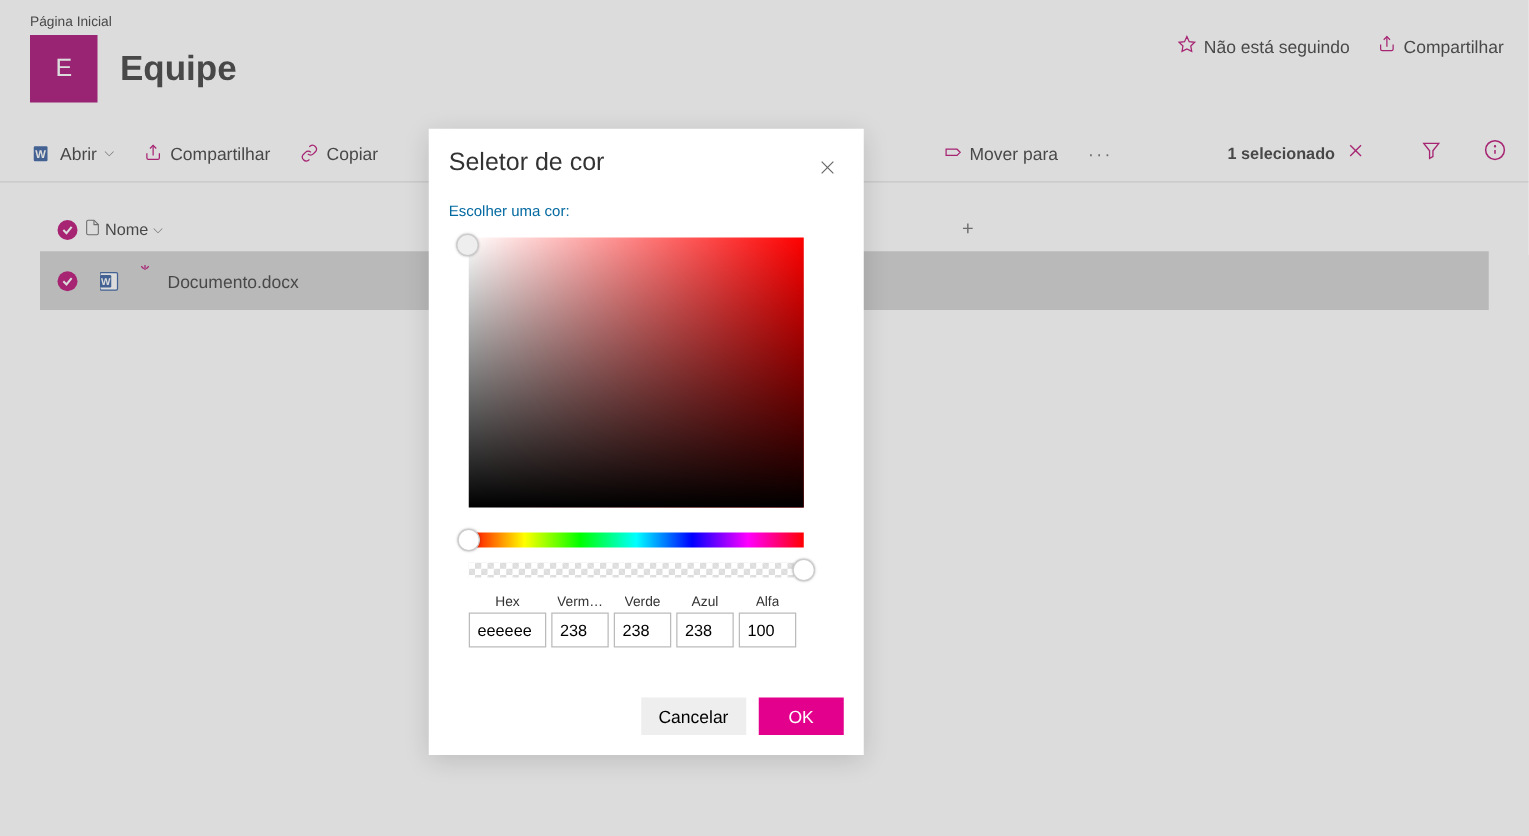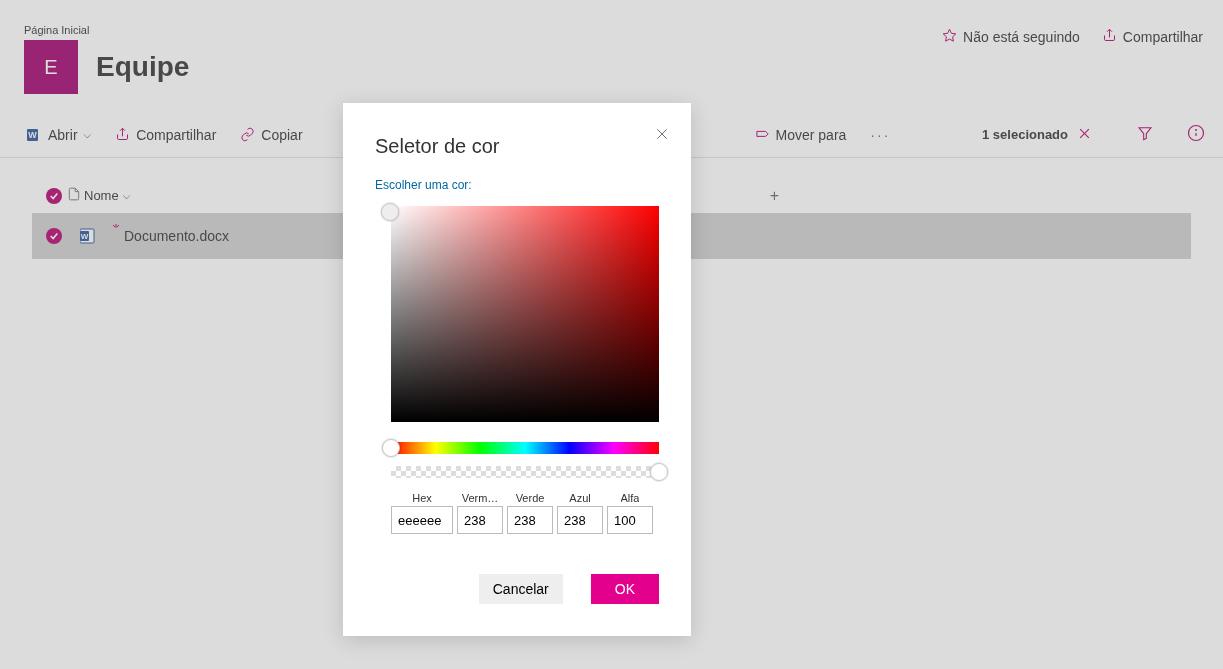--- a/index.html
+++ b/index.html
@@ -1,21 +1,21 @@
 <!DOCTYPE html>
 <html><head>
 <meta charset="utf-8">
 <style>
   * { box-sizing: border-box; margin: 0; padding: 0; font-family: "Segoe UI", -apple-system, sans-serif; }
   body { width: 1223px; height: 669px; background: #fff; position: relative; overflow: hidden; font-size: 14px; color: #333; }
   
   .overlay { position: absolute; inset: 0; background: rgba(128,128,128,0.28); z-index: 50; }
   
   
-  .header { padding: 24px 24px 0 24px; }
+  .header { padding: 12px 24px 0 24px; }
   .homelink { font-size: 11px; color: #333; }
   .title-row { display: flex; align-items: center; gap: 18px; margin-top: 4px; }
   .tile { width: 54px; height: 54px; background: #a4006f; color: #fff; display: flex; align-items: center; justify-content: center; font-size: 20px; font-weight: 400; }
   .sitetitle { font-size: 28px; font-weight: 700; color: #333; }
   
   .topright { position: absolute; top: 28px; right: 20px; display: flex; gap: 22px; align-items: center; font-size: 14px; color: #333; }
   .topright .item { display: flex; align-items: center; gap: 6px; }
   .star-ico { color: #b4006d; }
   .share-ico { color: #b4006d; }
   
@@ -37,25 +37,25 @@
   
   .list-header { display: flex; align-items: center; padding: 8px 12px; font-size: 13px; color: #333; }
   .check-col { width: 20px; display: flex; justify-content: center; }
   .type-col { width: 20px; display: flex; justify-content: center; }
   .name-col { display: flex; align-items: center; gap: 4px; }
   .add-col-btn { margin-left: auto; margin-right: 400px; color: #666; font-size: 16px; }
   
   .list-row { display: flex; align-items: center; gap: 14px; padding: 10px 12px; background: #cfcfcf; }
   .check-circle { width: 16px; height: 16px; border-radius: 50%; background: #b4006d; display: flex; align-items: center; justify-content: center; color: #fff; font-size: 10px; }
   .doc-ico { width: 16px; height: 16px; display: inline-flex; }
-  .filename-cell { display: flex; align-items: center; gap: 2px; }
+  .filename-cell { display: flex; align-items: center; gap: 12px; }
   .newbadge { color: #b4006d; font-size: 10px; margin-bottom: 12px; margin-left: -2px; }
   
   
-  .dialog { position: absolute; left: 343px; top: 103px; width: 348px; background: #fff; box-shadow: 0 4px 20px rgba(0,0,0,0.15); z-index: 100; padding: 32px; }
+  .dialog { position: absolute; left: 343px; top: 103px; width: 348px; background: #fff; box-shadow: 0 4px 20px rgba(0,0,0,0.15); z-index: 100; padding: 16px; }
   .dlg-title { font-size: 20px; font-weight: 400; color: #333; }
   .dlg-close { position: absolute; top: 24px; right: 22px; cursor: pointer; }
   .dlg-close svg { stroke: #666; }
   .dlg-sub { font-size: 12px; color: #0369a1; margin-top: 20px; margin-bottom: 14px; }
   
   .satval-box { width: 268px; height: 216px; position: relative; background:
     linear-gradient(to top, #000, transparent),
     linear-gradient(to right, #fff, #ff0000);
     cursor: crosshair; margin-left: 16px;
   }
@@ -74,21 +74,21 @@
   }
   .alpha-thumb { position: absolute; width: 18px; height: 18px; border-radius: 50%; background: #fff; border: 1px solid #ccc; right: -9px; top: -3px; box-shadow: 0 0 2px rgba(0,0,0,0.3); }
   
   .field-row { display: flex; gap: 4px; margin-left: 16px; margin-top: 14px; width: 268px; }
   .field-g { display: flex; flex-direction: column; align-items: center; }
   .field-g label { font-size: 11px; color: #333; margin-bottom: 2px; overflow: hidden; white-space: nowrap; text-overflow: ellipsis; }
   .field-g input { height: 28px; padding: 0 6px; font-size: 13px; border: 1px solid #bbb; background: #fff; width: 100%; }
   .field-hex { width: 62px; }
   .field-num { width: 46px; }
   
-  .dlg-actions { display: flex; justify-content: flex-end; gap: 28px; margin-top: 40px; }
+  .dlg-actions { display: flex; justify-content: flex-end; gap: 10px; margin-top: 40px; }
   .btn-cancel { background: #eee; border: none; padding: 7px 14px; font-size: 14px; cursor: pointer; }
   .btn-ok { background: #e3008c; color: #fff; border: none; padding: 7px 24px; font-size: 14px; cursor: pointer; }
   
 </style>
 </head>
 <body>
 
 <div class="header">
   <div class="homelink">Página Inicial</div>
   <div class="title-row">

